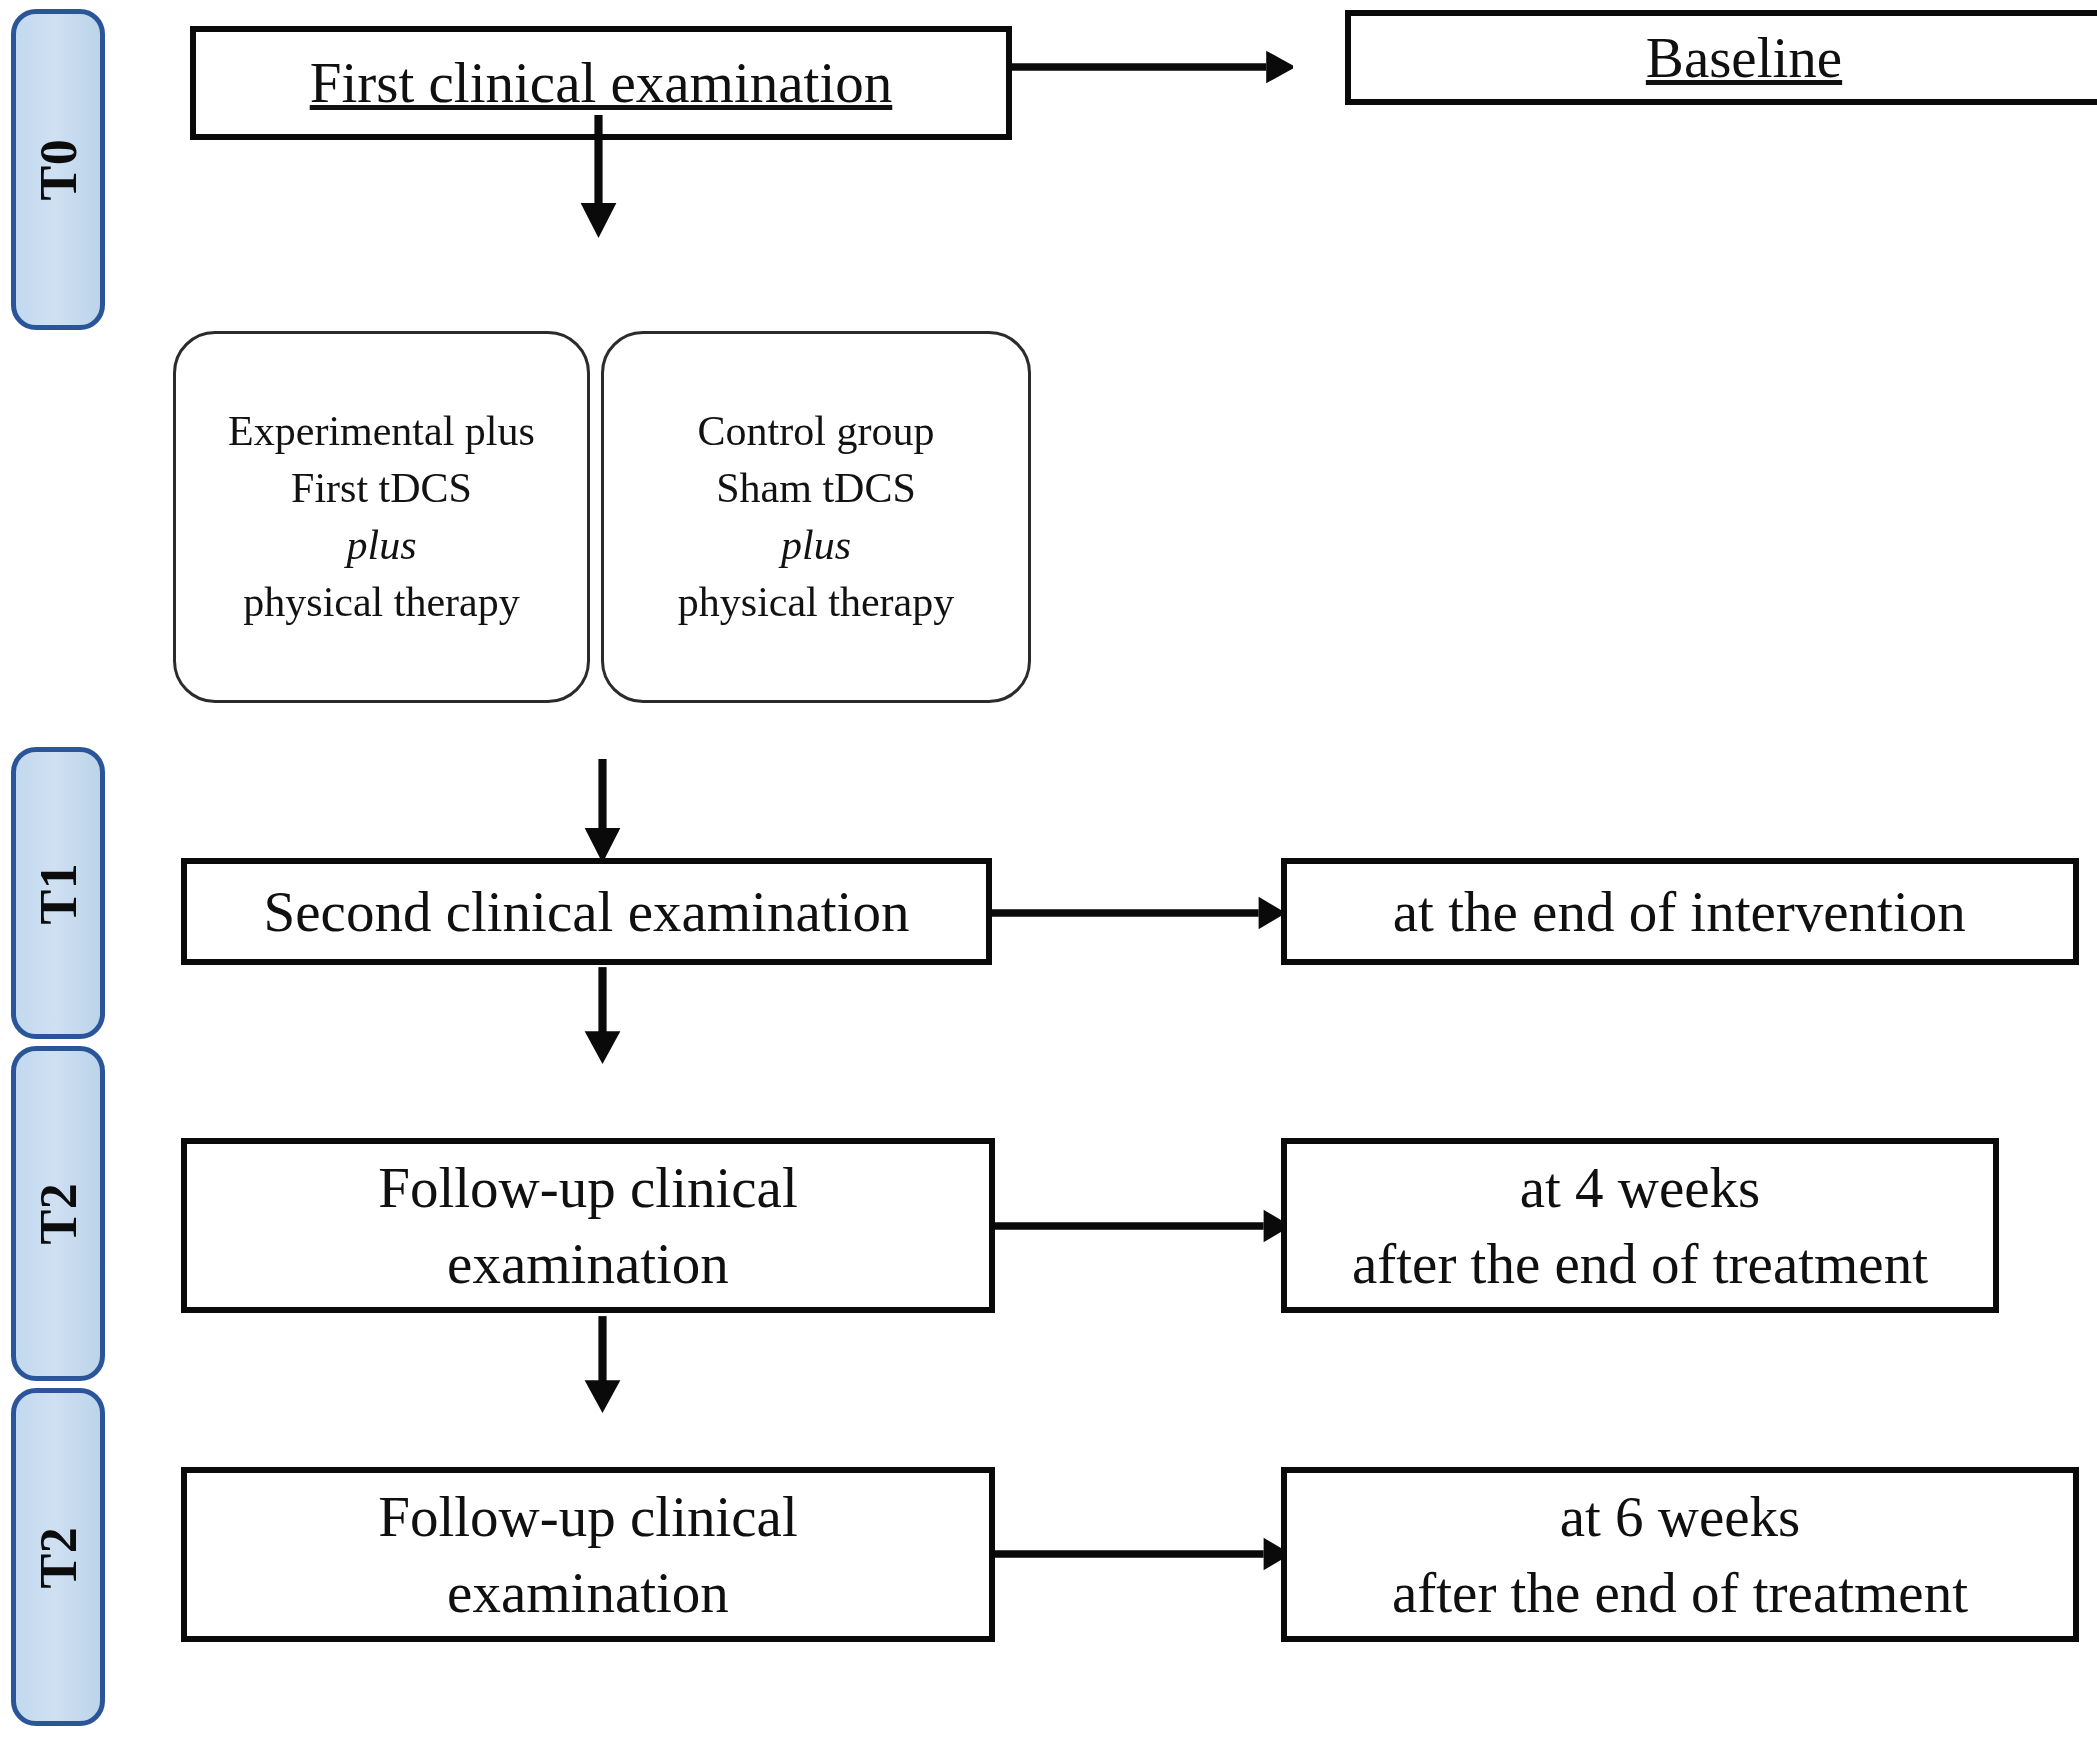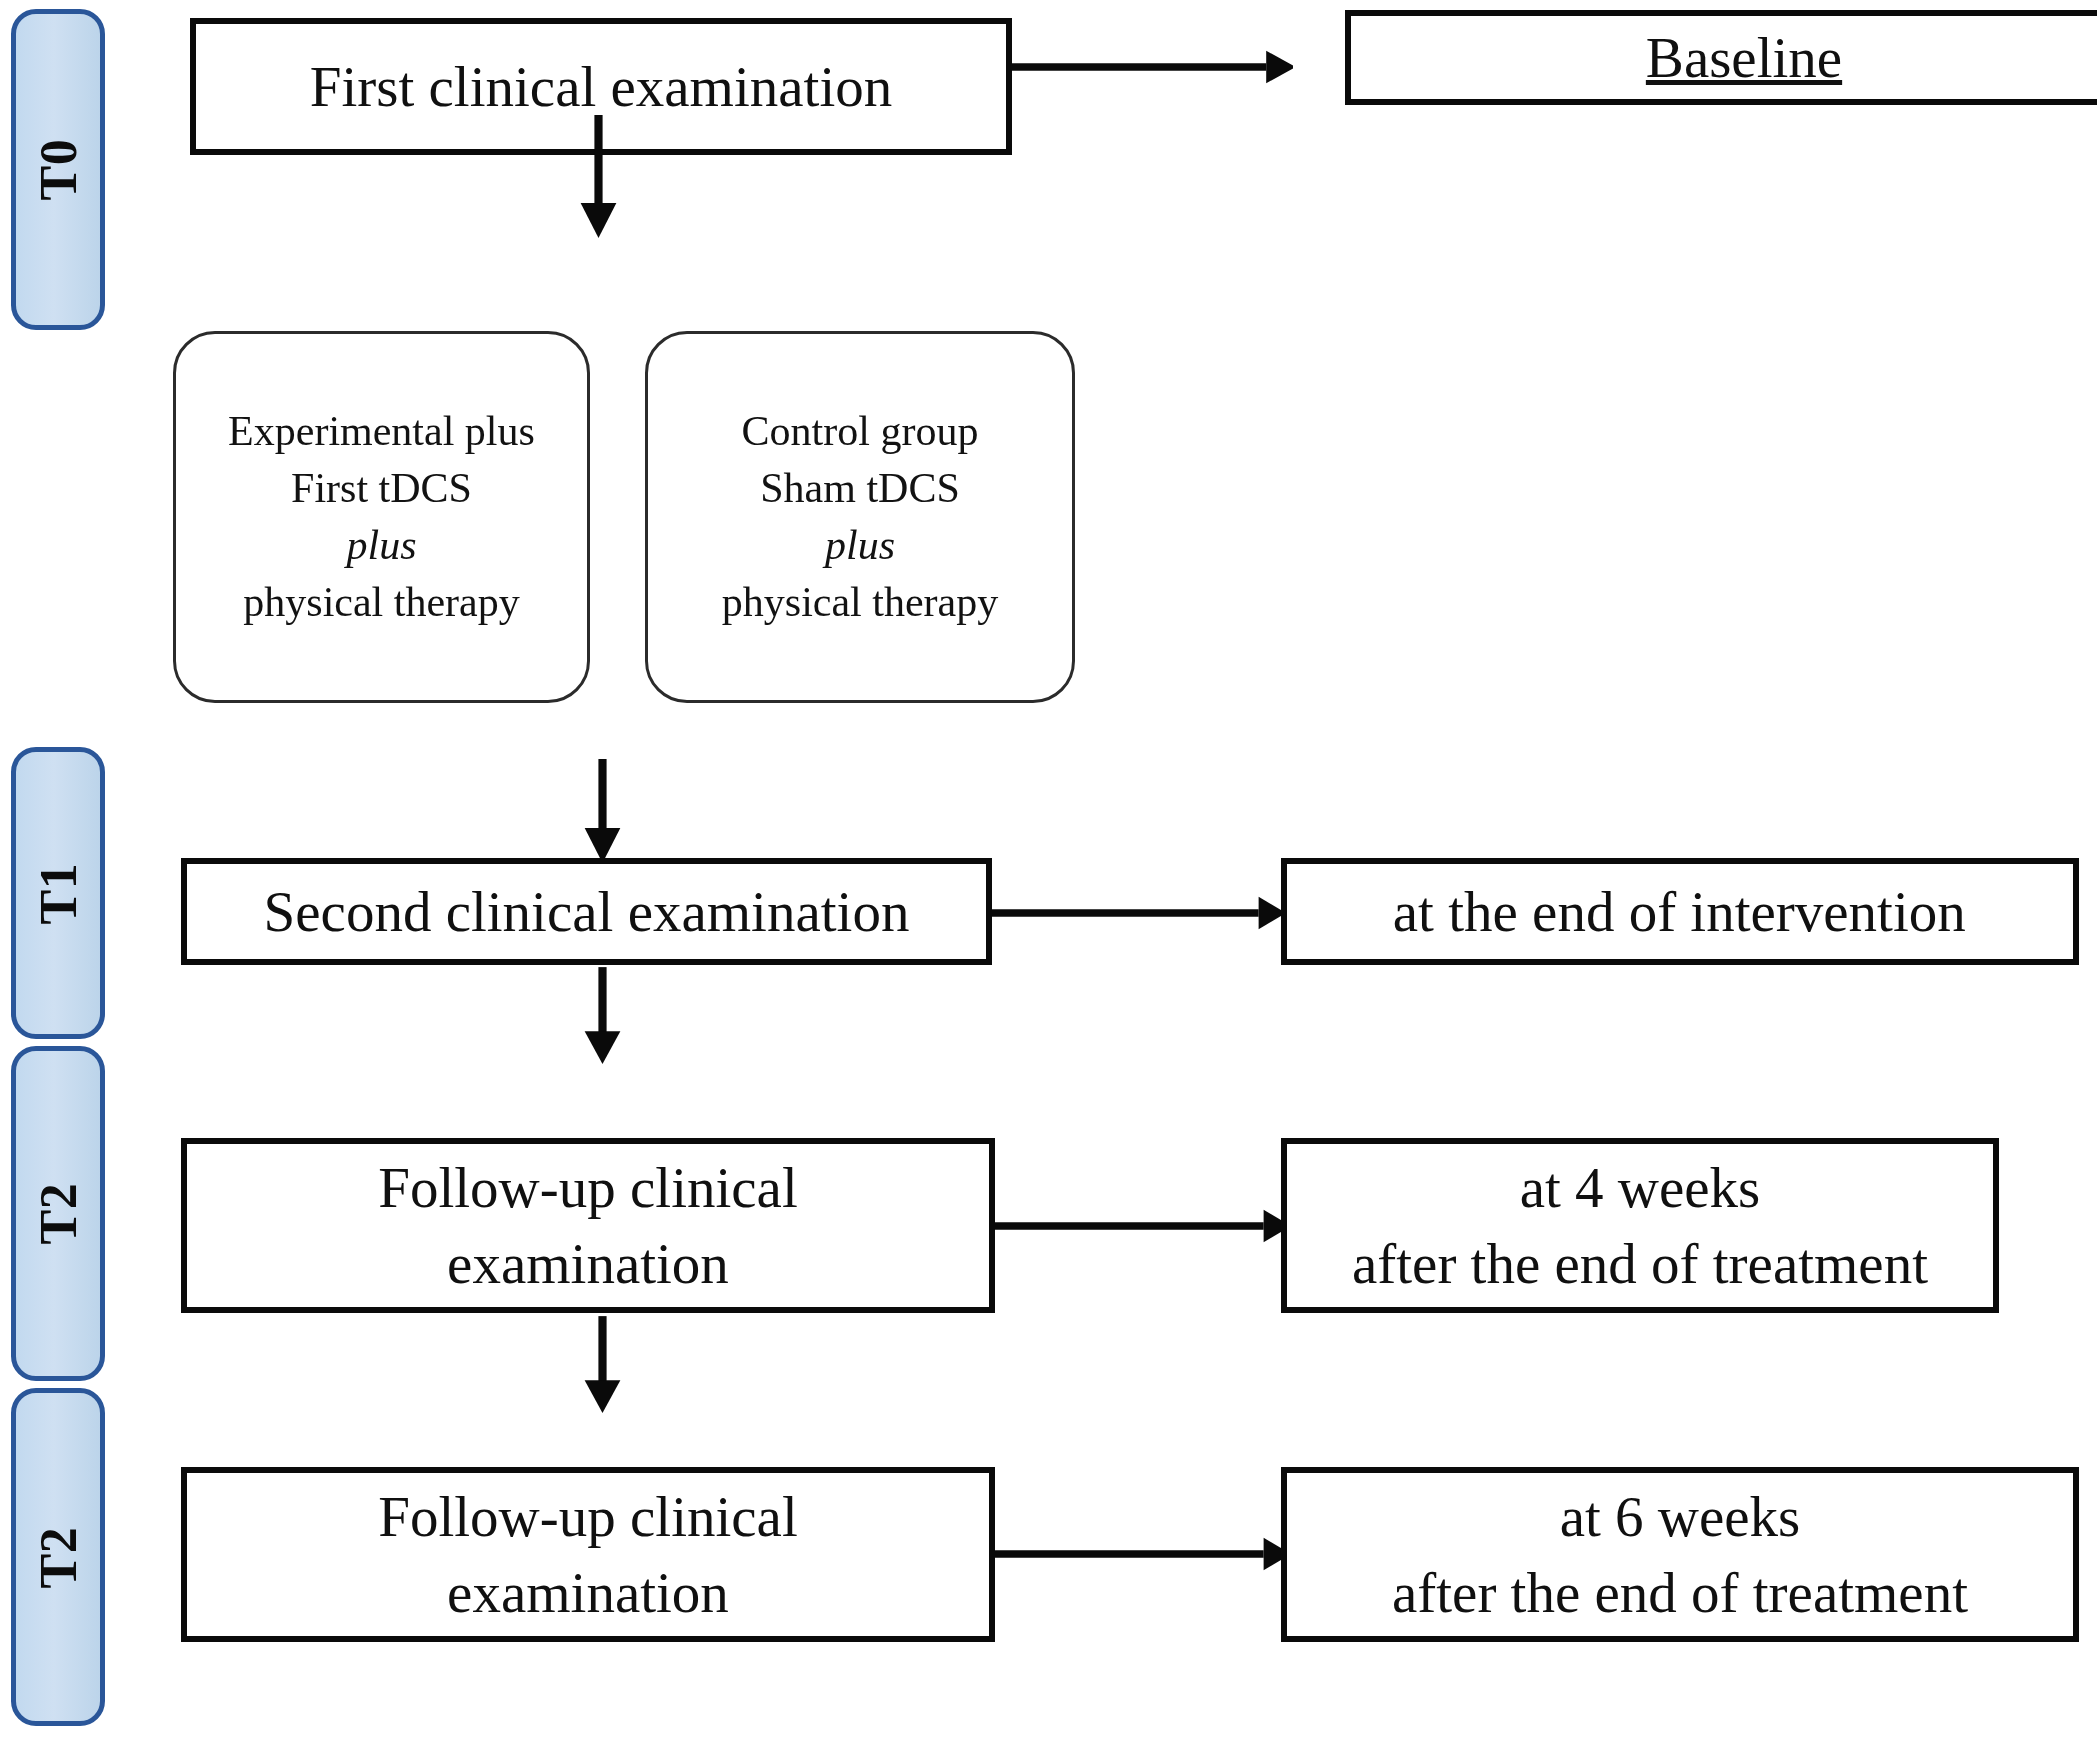--- a/index.html
+++ b/index.html
@@ -100,21 +100,21 @@
   </div>
 
   <div class="tp-tab" style="left:11px; top:1046px; width:94px; height:335px;">
     <span class="tp-label">T2</span>
   </div>
 
   <div class="tp-tab" style="left:11px; top:1388px; width:94px; height:338px;">
     <span class="tp-label">T2</span>
   </div>
 
-  <div class="pbox" style="left:190px; top:18px; width:822px; height:137px;">
+  <div class="pbox" style="left:190px; top:26px; width:822px; height:114px;text-decoration:underline;">
     <span class="ptext">First clinical  examination</span>
   </div>
 
   <div class="conn" style="left:1010px; top:30px; width:283px; height:74px;">
     <svg width="283" height="74" viewBox="0 0 380 100">
       <line x1="0" y1="50" x2="345" y2="50" stroke="#0a0a0a" stroke-width="10"></line>
       <polygon points="345,28 385,50 345,72" fill="#0a0a0a"></polygon>
     </svg>
   </div>
 
@@ -131,21 +131,21 @@
 
   <div class="gbox" style="left:173px; top:331px; width:417px; height:372px;">
     <div class="glines">
       <div class="gline">Experimental plus</div>
       <div class="gline">First tDCS</div>
       <div class="gline em">plus</div>
       <div class="gline">physical therapy</div>
     </div>
   </div>
 
-  <div class="gbox" style="left:601px; top:331px; width:430px; height:372px;margin-left:44px;">
+  <div class="gbox" style="left:601px; top:331px; width:430px; height:372px;">
     <div class="glines">
       <div class="gline">Control group</div>
       <div class="gline">Sham tDCS</div>
       <div class="gline em">plus</div>
       <div class="gline">physical therapy</div>
     </div>
   </div>
 
   <div class="conn" style="left:569px; top:759px; width:67px; height:104px;">
     <svg width="67" height="104" viewBox="0 0 90 140">

